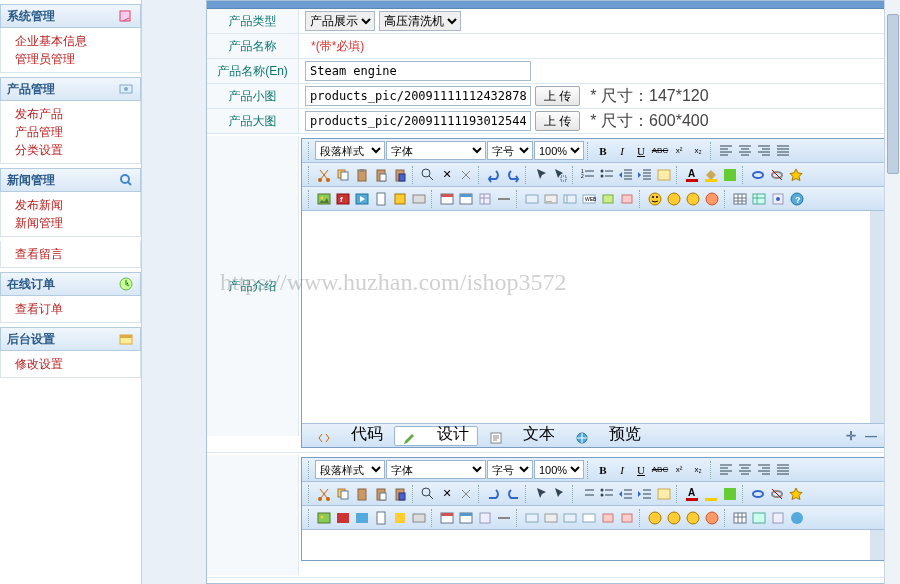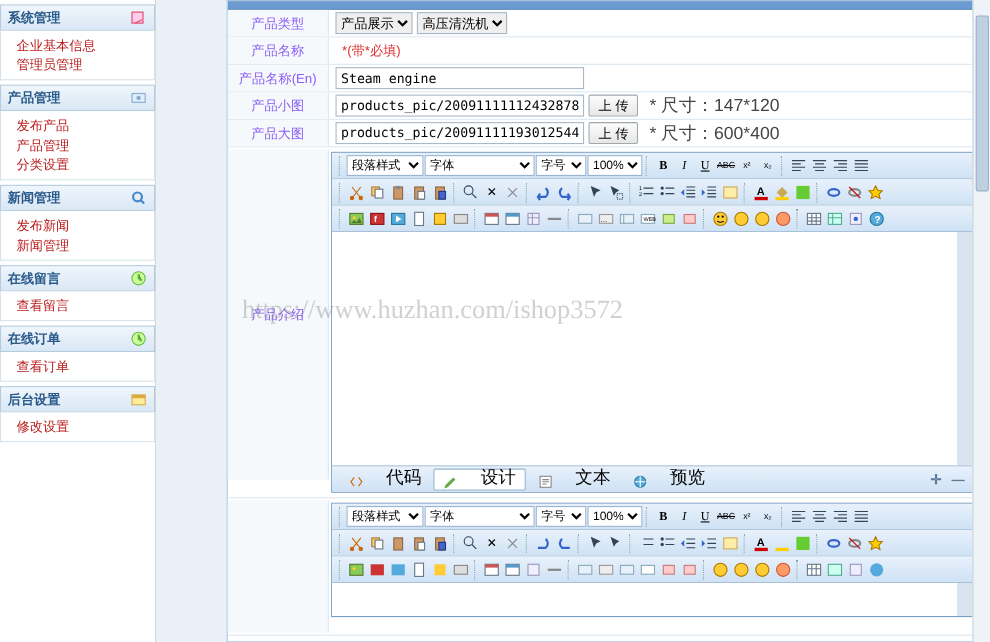--- a/index.html
+++ b/index.html
@@ -14,21 +14,21 @@
 .group-hd{height:24px;background:linear-gradient(#f0f6fc,#d9e7f5);border:1px solid #b3cce0;display:flex;align-items:center;padding:0 6px;font-weight:bold;color:#2a5a8a;font-size:12px}
 .grp-icon{margin-left:auto;width:16px;height:16px}
 .group-body{background:#fff;border:1px solid #d8e3ec;border-top:none;padding:4px 0}
 .g-item{height:18px;line-height:18px;padding-left:14px;color:#b91c1c;cursor:pointer;font-size:12px}
 .main{flex:1;background:#e9f0f8;overflow:hidden;position:relative}
 .inner{margin-left:64px;margin-right:12px;background:#fff;border:1px solid #a8c0da;height:100%;overflow-y:auto}
 .blue-bar{height:8px;background:#6b9bd0;border-bottom:1px solid #5a88b8}
 .form-area{background:#fff}
 .row{display:flex;align-items:center;border-bottom:1px solid #dce8f2;height:25px}
 .row-tall{height:auto;min-height:25px;align-items:flex-start;padding:2px 0}
-.lbl{width:92px;text-align:right;color:#8b5cf6;font-size:12px;flex-shrink:0;background:#f5f9fc;border-right:1px solid #dce8f2;height:100%;display:flex;align-items:center;justify-content:center}
+.lbl{width:92px;text-align:right;color:#0f766e;font-size:12px;flex-shrink:0;background:#f5f9fc;border-right:1px solid #dce8f2;height:100%;display:flex;align-items:center;justify-content:center}
 .ctl{flex:1;padding-left:6px;display:flex;align-items:center;gap:4px}
 .sel{height:20px;font-size:12px;border:1px solid #a8b8c8}
 .txt{height:20px;border:1px solid #a8b8c8;font-size:12px;padding:0 4px;width:226px;font-family:monospace}
 .req{color:#d33;margin-left:6px;font-size:12px}
 .note{color:#444;font-size:16px;margin-left:6px}
 .btn-up{height:20px;padding:0 8px;background:linear-gradient(#fdfdfd,#e6e6e6);border:1px solid #a0a8b0;font-size:12px;cursor:pointer;border-radius:2px}
 
 .rte{border:1px solid #7a9fc4;margin:2px}
 .tbar{background:linear-gradient(#e8f1fb,#cfe2f5);border-bottom:1px solid #a8c0da;padding:2px 4px;display:flex;flex-wrap:wrap;align-items:center;gap:1px;min-height:24px}
 .tsel{height:19px;font-size:11px;border:1px solid #9ab5d0;background:#fff}
@@ -92,26 +92,20 @@
                 <circle cx="7" cy="7" r="4" fill="none" stroke="#48c" stroke-width="2"></circle>
                 <path stroke="#48c" stroke-width="2" d="M10 10l3 3"></path>
               </svg>
             </span></div>
           <div class="group-body">
             <div class="g-item">发布新闻</div>
             <div class="g-item">新闻管理</div>
           </div>
         </div>
         <div class="group">
-          <div class="group-hd">在线留言<span class="grp-icon">
-              <svg width="16" height="16">
-                <circle cx="8" cy="8" r="6" fill="#cf9" stroke="#6b4"></circle>
-                <path stroke="#6b4" stroke-width="2" d="M8 4v4l3 2"></path>
-              </svg>
-            </span></div>
           <div class="group-body">
             <div class="g-item">查看留言</div>
           </div>
         </div>
         <div class="group">
           <div class="group-hd">在线订单<span class="grp-icon">
               <svg width="16" height="16">
                 <circle cx="8" cy="8" r="6" fill="#cf9" stroke="#6b4"></circle>
                 <path stroke="#6b4" stroke-width="2" d="M8 4v4l3 2"></path>
               </svg>

